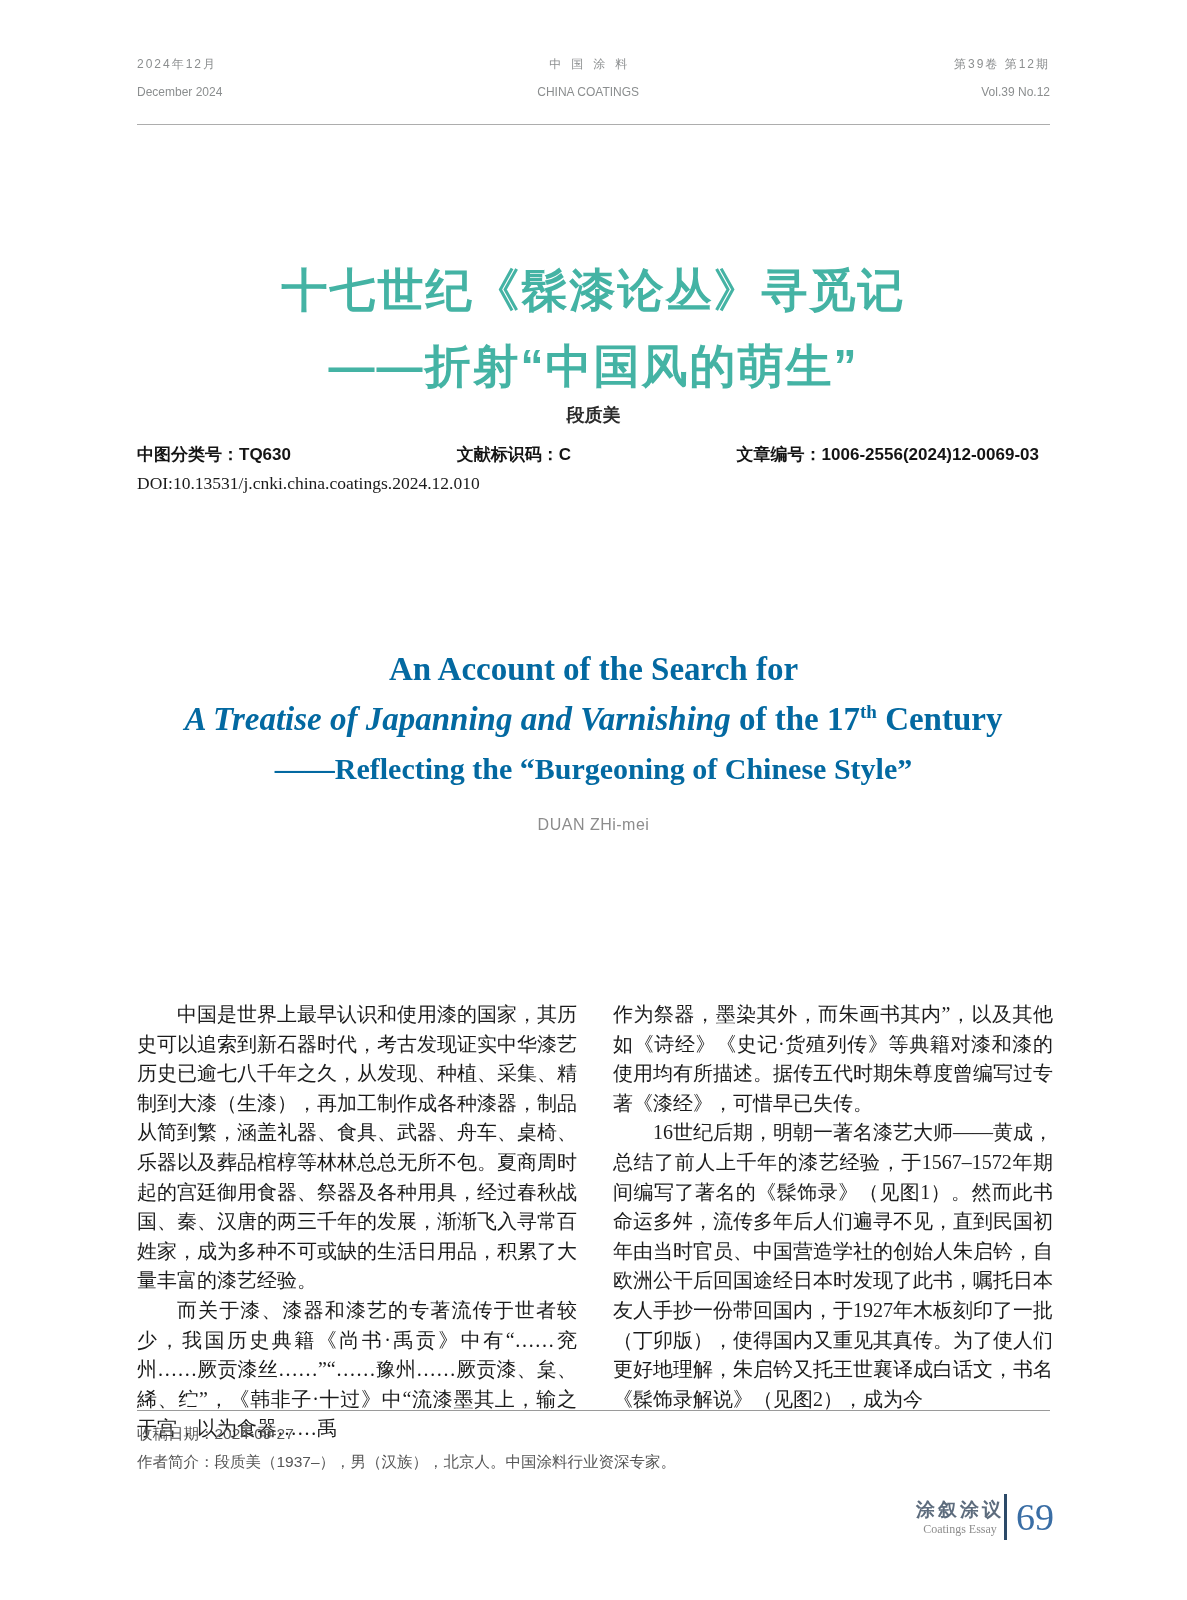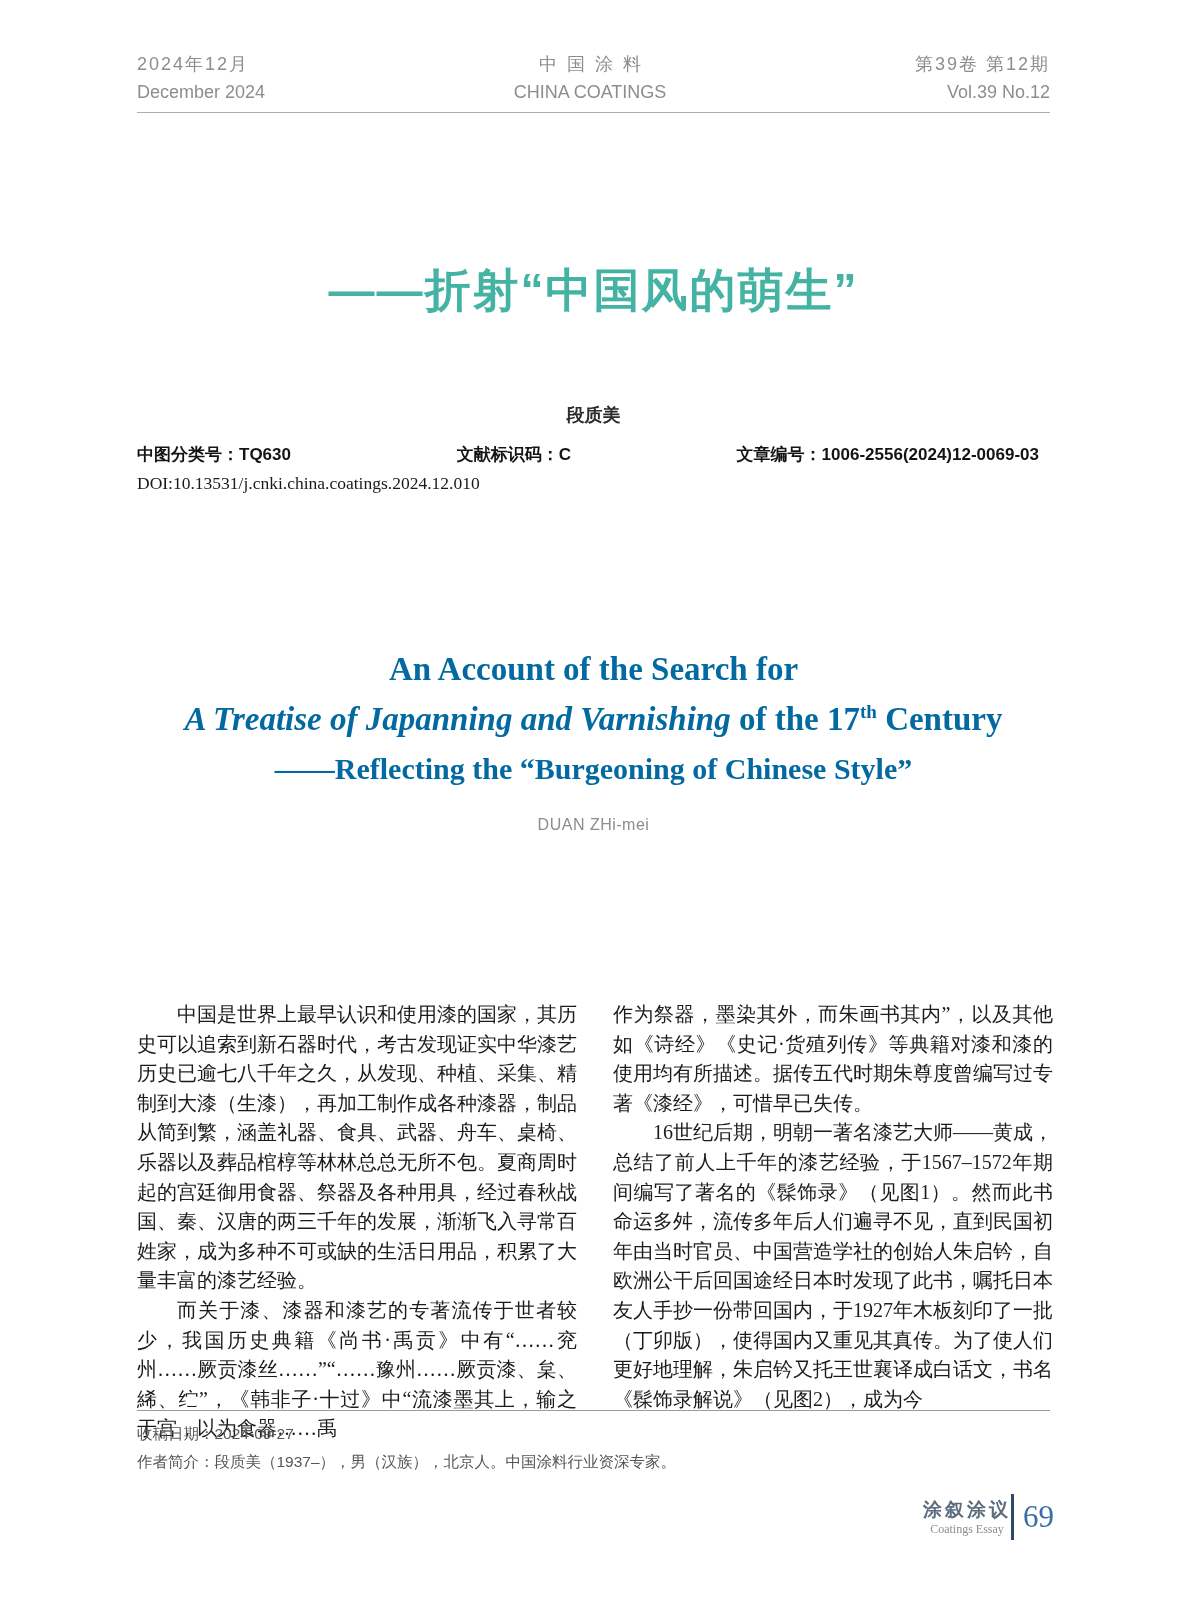--- a/index.html
+++ b/index.html
@@ -14,23 +14,23 @@
   }
 
   
   .journal-header {
     position: absolute;
     top: 50px; left: 137px; right: 137px;
     display: flex;
     justify-content: space-between;
     align-items: flex-start;
     color: #8b8e8f;
-    font-size: 18px;
+    font-size: 12px;
     line-height: 28px;
-    padding-bottom: 6px;
+    padding-bottom: 18px;
     border-bottom: 1px solid #adadad;
   }
   .jh-left { text-align: left; }
   .jh-center { text-align: center; }
   .jh-right { text-align: right; }
   .jh-cn { letter-spacing: 2px; }
   .jh-center .jh-cn { letter-spacing: 10px; text-indent: 10px; }
 
   
   .cn-title {
@@ -146,21 +146,21 @@
     line-height: 15px;
   }
   .pf-bar {
     width: 3px;
     height: 46px;
     background: #2c4a68;
   }
   .pf-num {
     color: #3a6ea5;
     font-family: "Liberation Serif", serif;
-    font-size: 31px;
+    font-size: 38px;
     padding-left: 9px;
   }
 </style>
 </head>
 <body>
 
 <div class="page">
 
   <div class="journal-header">
     <div class="jh-left">
@@ -171,20 +171,21 @@
       <div class="jh-cn">中国涂料</div>
       <div>CHINA COATINGS</div>
     </div>
     <div class="jh-right">
       <div class="jh-cn">第39卷 第12期</div>
       <div>Vol.39  No.12</div>
     </div>
   </div>
 
   <h1 class="cn-title">
+    <div>十七世纪《髹漆论丛》寻觅记</div>
     <div>——折射“中国风的萌生”</div>
   </h1>
 
   <div class="cn-author">段质美</div>
 
   <div class="meta-row">
     <span>中图分类号：TQ630</span>
     <span>文献标识码：C</span>
     <span>文章编号：1006-2556(2024)12-0069-03</span>
   </div>

